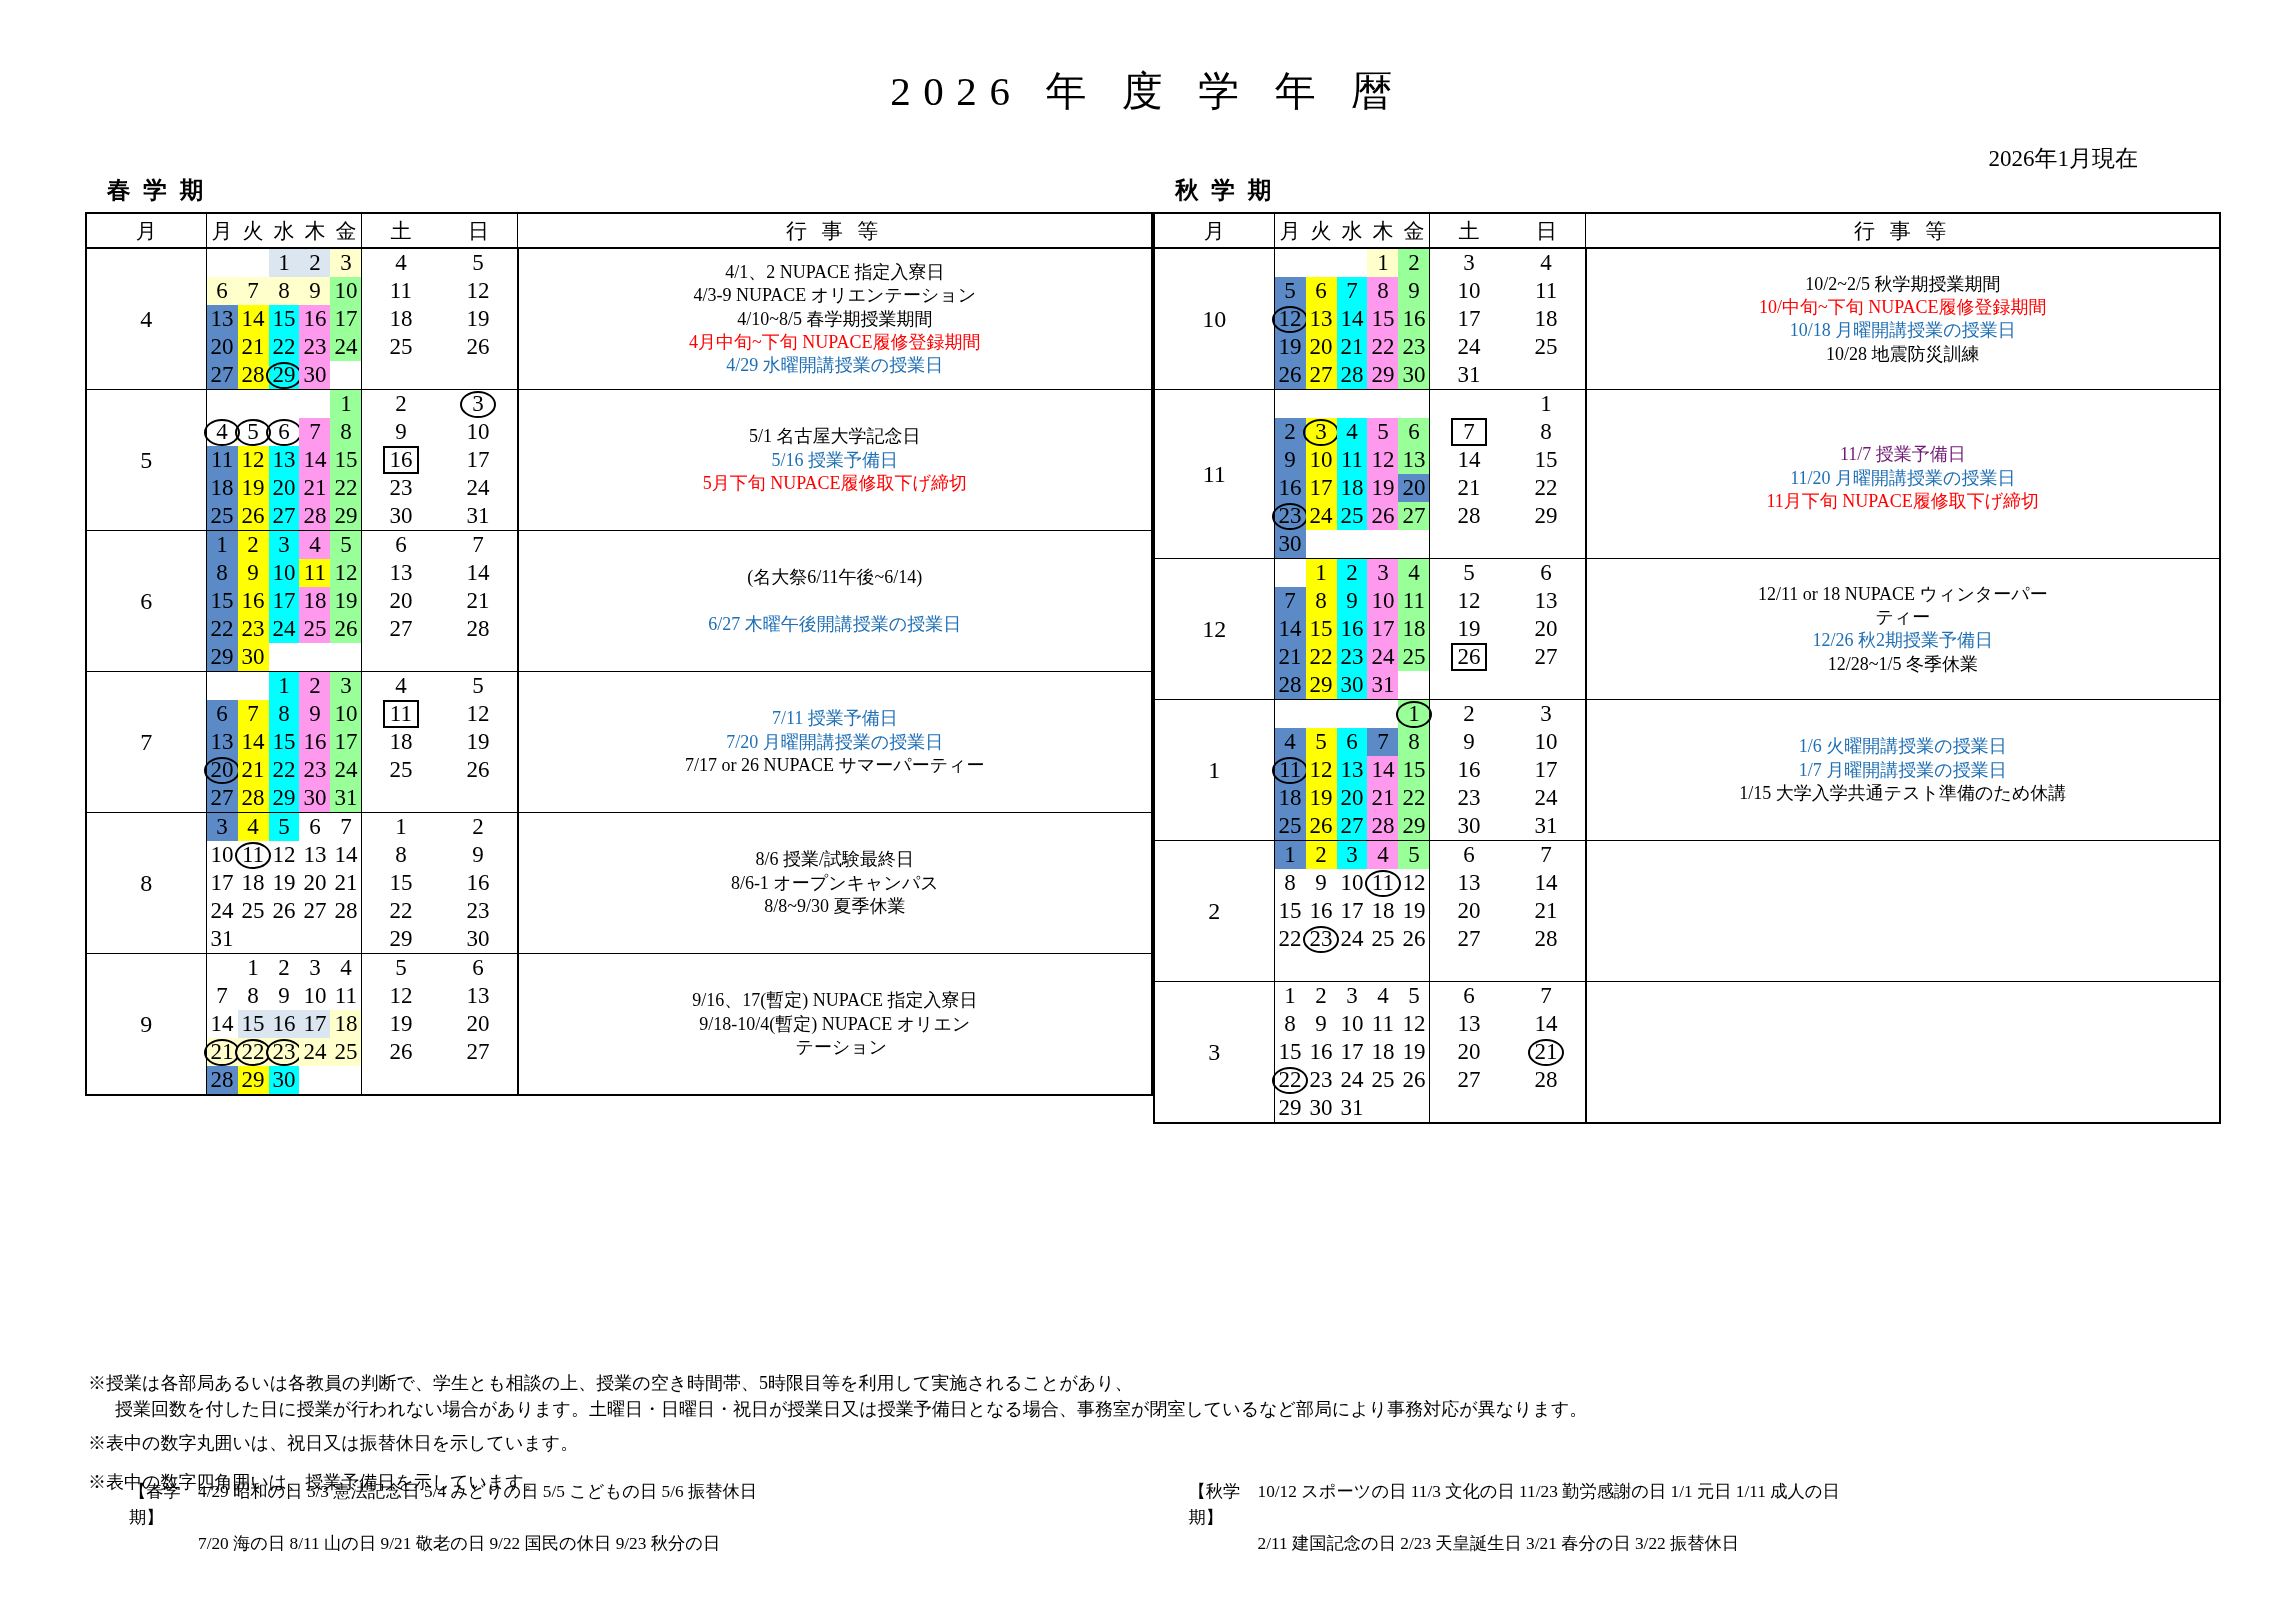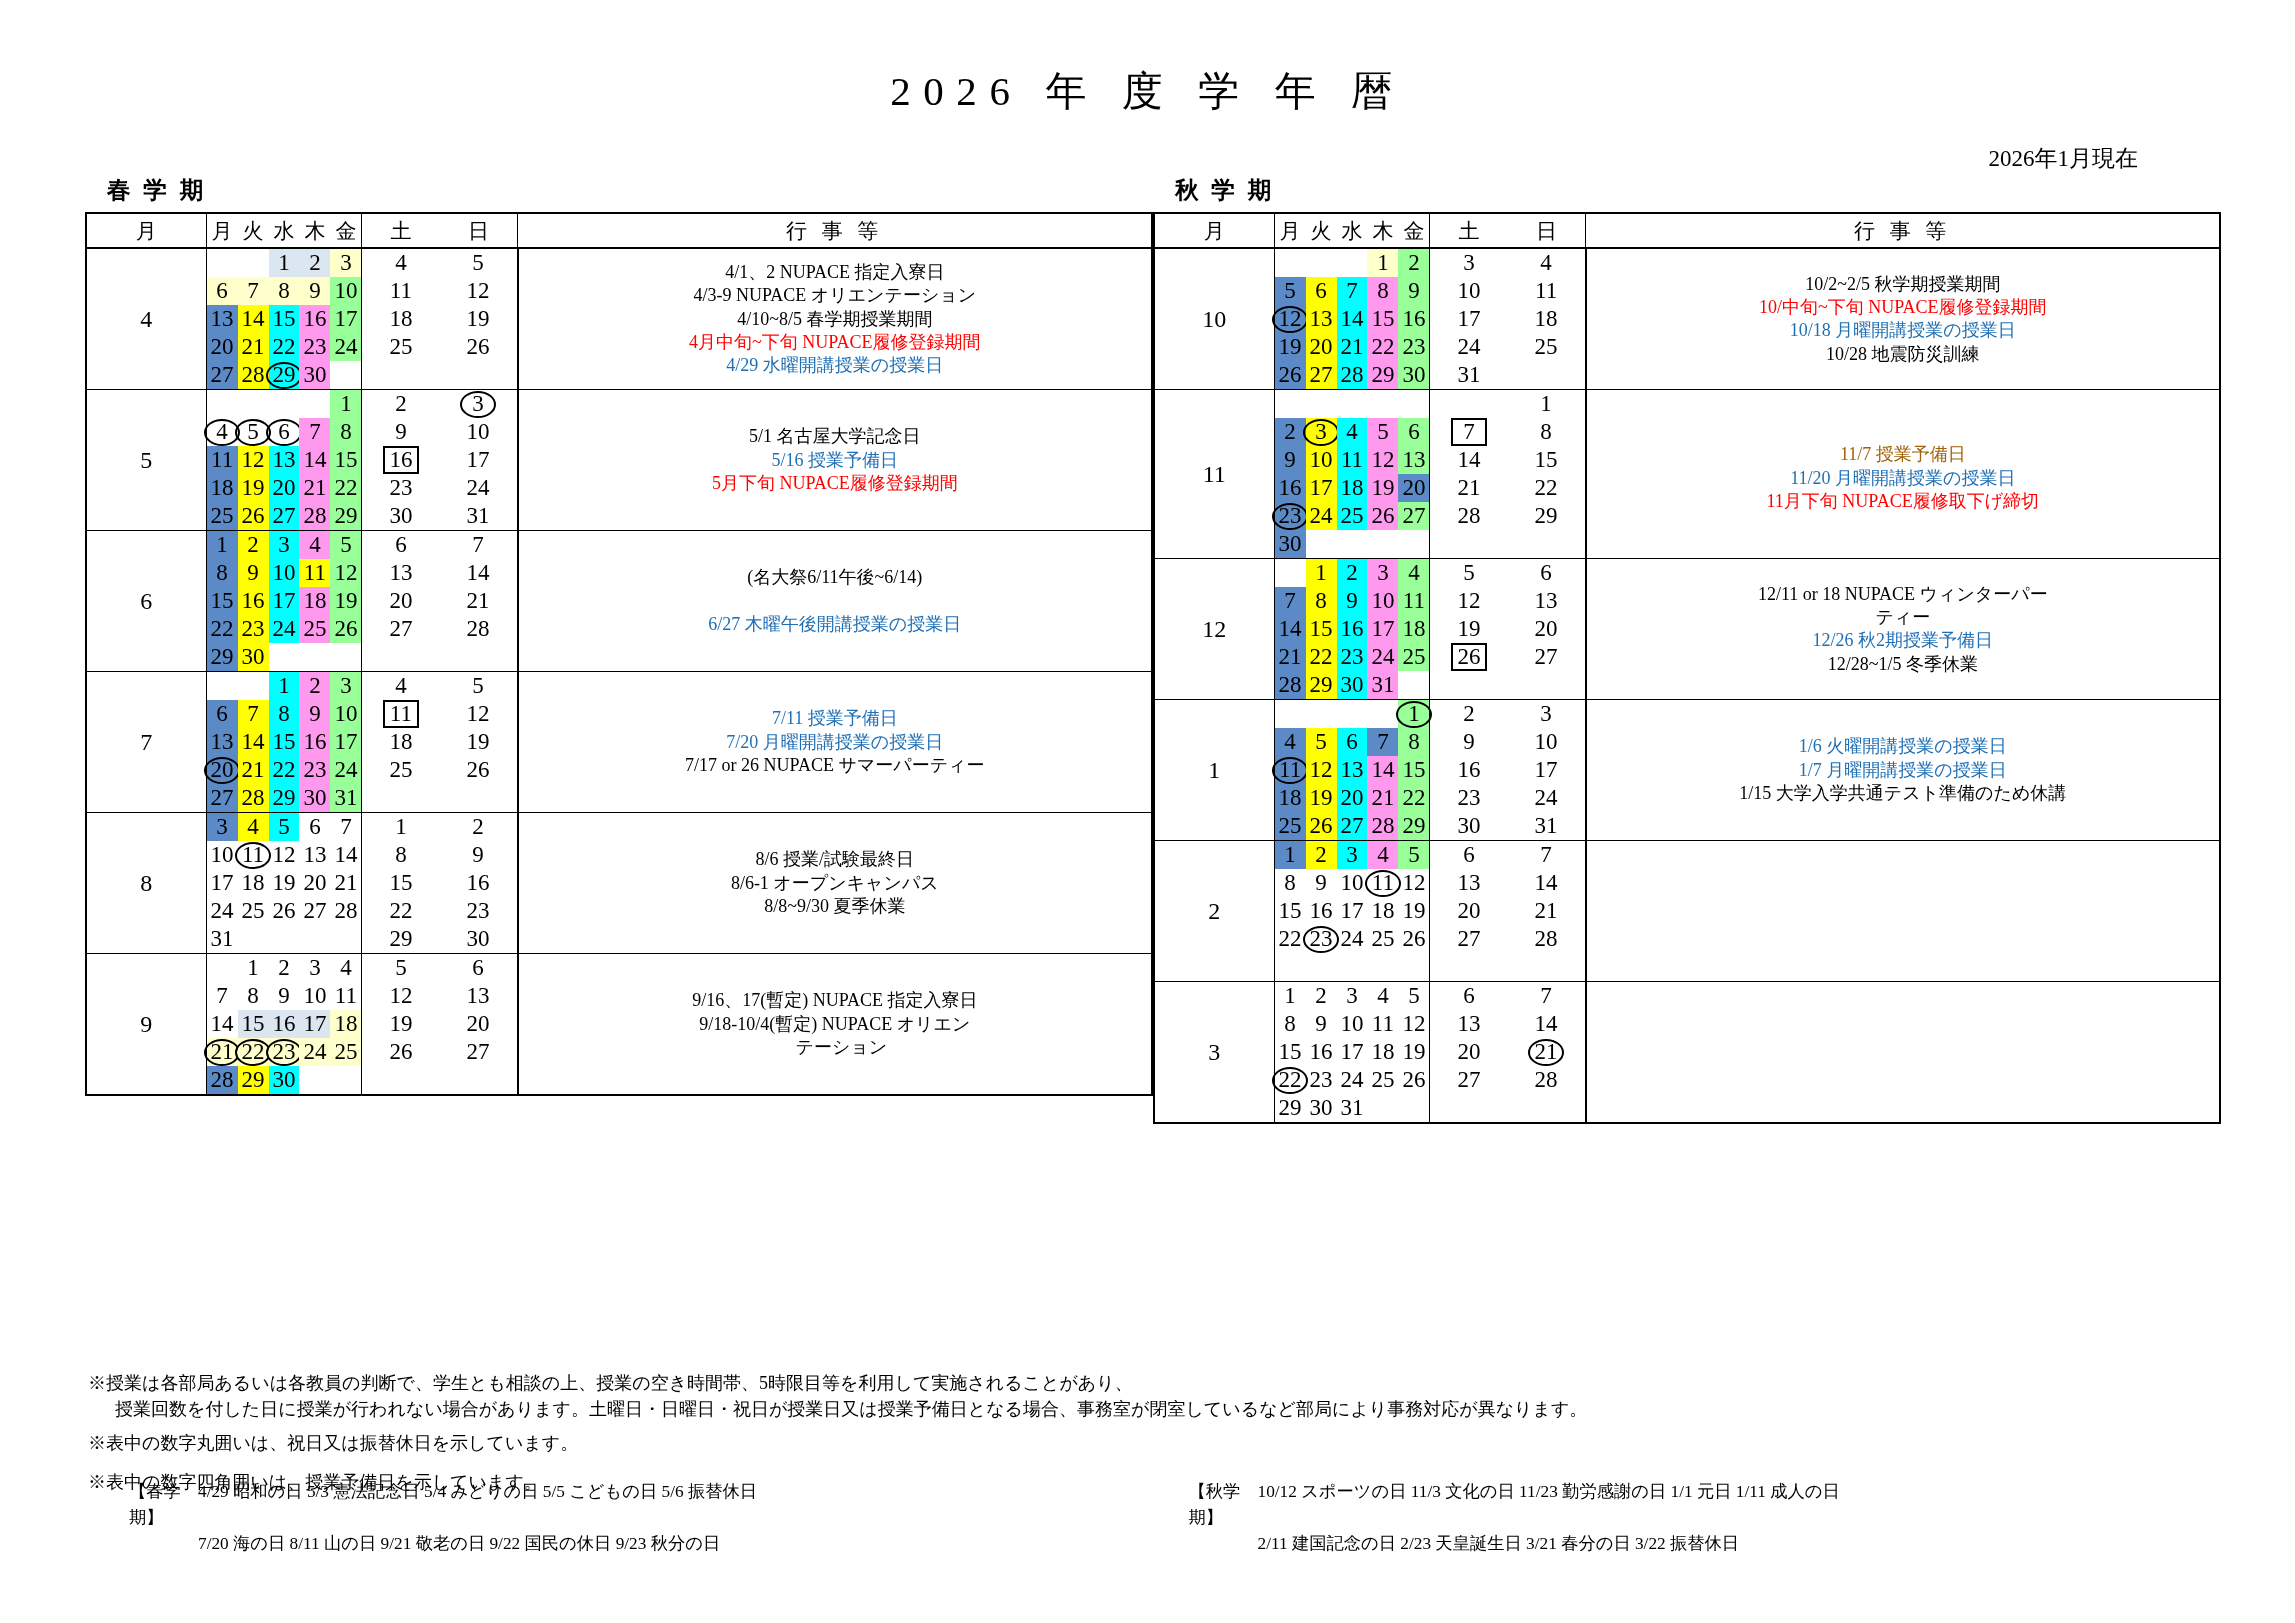--- a/index.html
+++ b/index.html
@@ -320,21 +320,21 @@
                 <div class="cellday">17</div>
                 <div class="cellday">23</div>
                 <div class="cellday">24</div>
                 <div class="cellday">30</div>
                 <div class="cellday">31</div>
               </div>
             </td>
             <td class="event-cell">
               <div style="color: rgb(0, 0, 0);">5/1  名古屋大学記念日</div>
               <div style="color: rgb(31, 111, 181);">5/16 授業予備日</div>
-              <div style="color: rgb(255, 0, 0);">5月下旬 NUPACE履修登録期間</div>
+              <div style="color: rgb(255, 0, 0);">5月下旬 NUPACE履修取下げ締切</div>
             </td>
           </tr>
           <tr>
             <td class="month-cell">6</td>
             <td class="grid-cell">
               <div class="wkgrid">
                 <div class="cellday" style="background: rgb(91, 138, 198);">1</div>
                 <div class="cellday" style="background: rgb(255, 255, 0);">2</div>
                 <div class="cellday" style="background: rgb(0, 255, 255);">3</div>
                 <div class="cellday" style="background: rgb(255, 153, 238);">4</div>
@@ -667,21 +667,21 @@
                 <div class="cellday">15</div>
                 <div class="cellday">21</div>
                 <div class="cellday">22</div>
                 <div class="cellday">28</div>
                 <div class="cellday">29</div>
                 <div class="cellday"></div>
                 <div class="cellday"></div>
               </div>
             </td>
             <td class="event-cell">
-              <div style="color: #a16207; margin-top: 8px;">11/7 授業予備日</div>
+              <div style="color: #701a75; margin-top: 8px;">11/7 授業予備日</div>
               <div style="color: rgb(31, 111, 181);">11/20 月曜開講授業の授業日</div>
               <div style="color: rgb(255, 0, 0);">11月下旬 NUPACE履修取下げ締切</div>
             </td>
           </tr>
           <tr>
             <td class="month-cell">12</td>
             <td class="grid-cell">
               <div class="wkgrid">
                 <div class="cellday"></div>
                 <div class="cellday" style="background: rgb(255, 255, 0);">1</div>

